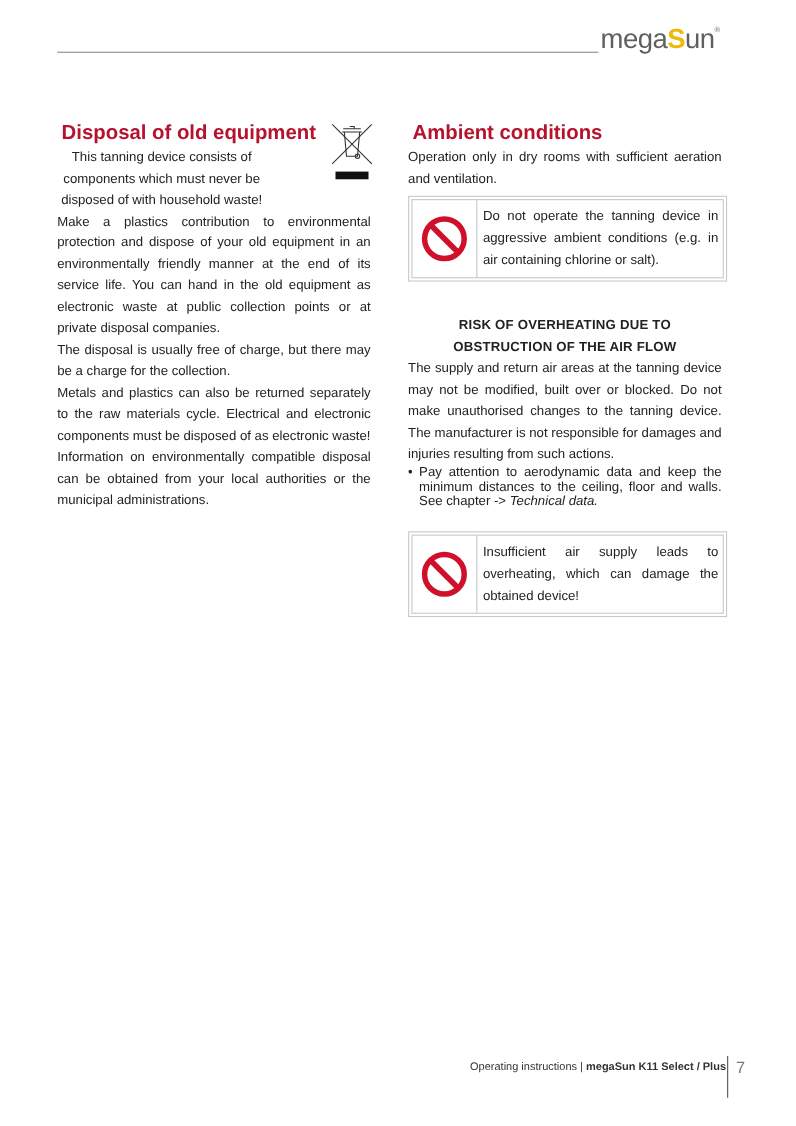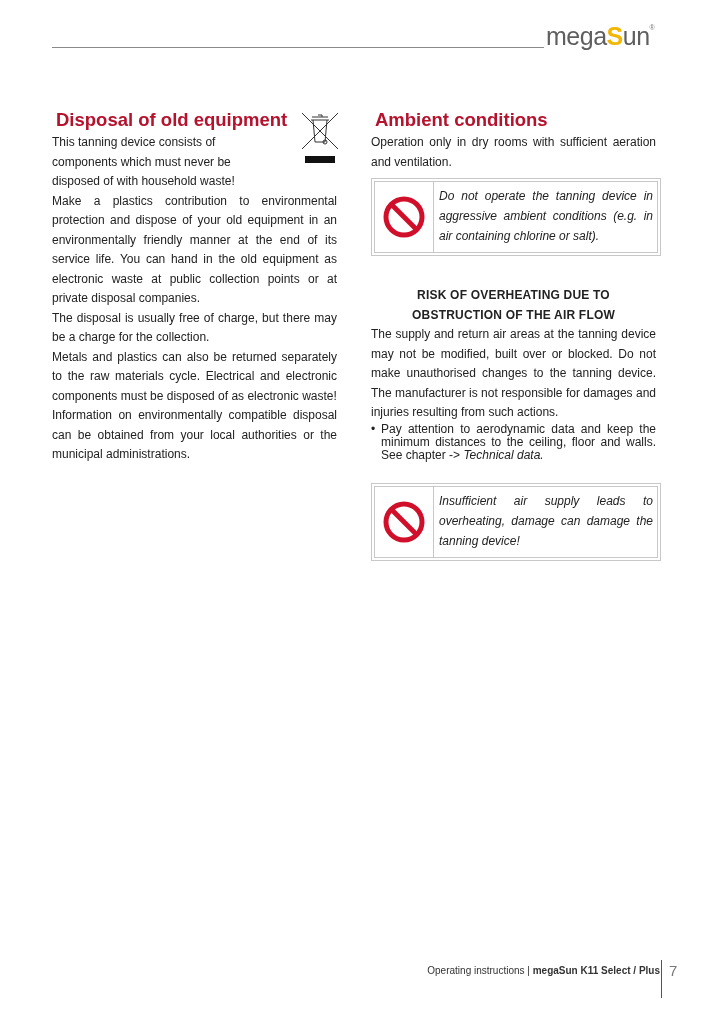--- a/index.html
+++ b/index.html
@@ -9,26 +9,26 @@
   .logo { position: absolute; left: 546px; top: 22px; font-size: 25px; font-weight: normal;
           color: #5f5f5f; letter-spacing: -0.5px; font-family: "Liberation Sans", sans-serif; }
   .logo .s { color: #f2b705; font-weight: bold; }
   .logo .reg { font-size: 7px; vertical-align: top; position: relative; top: 2px; color: #777; }
 
   .col { position: absolute; top: 108px; width: 285px; }
   .col-left { left: 52px; }
   .col-right { left: 371px; }
   h2 { margin: 0 0 1px 4px; font-size: 18.5px; font-weight: bold; color: #b5122d; line-height: 24px; }
   p { margin: 0; font-size: 12px; line-height: 19.5px; text-align: justify; color: #222; }
-  .p-left-intro { width: 190px; text-align: left; }
+  .p-left-intro { width: 190px; text-align: center; }
 
   .weee { position: absolute; left: 300px; top: 111px; width: 40px; height: 56px; }
 
   .warn-box { position: relative; width: 284px; border: 1px solid #c8c8c8; padding: 2px; margin-top: 6px; }
-  .warn-inner { display: flex; border: 1px solid #c8c8c8; font-style: italic; }
+  .warn-inner { display: flex; border: 1px solid #c8c8c8; }
   .warn-icon-cell { width: 58px; border-right: 1px solid #c8c8c8; display: flex; align-items: center; justify-content: center; }
   .warn-text-cell { flex: 1; padding: 4px 4px 6px 5px; }
   .warn-text-cell p { font-size: 12px; line-height: 20px; }
 
   h3 { margin: 30px 0 0 0; font-size: 12px; font-weight: bold; line-height: 19.5px; color: #222; letter-spacing: 0.2px; text-align: center; }
   ul { margin: 0; padding: 0; list-style: none; }
   li { position: relative; padding-left: 10px; font-size: 12px; line-height: 13px; text-align: justify; }
   li::before { content: "•"; position: absolute; left: 0; top: 0; }
   .ital { font-style: italic; }
 
@@ -89,21 +89,21 @@
 
   <div class="warn-box" style="margin-top:21px;">
     <div class="warn-inner">
       <div class="warn-icon-cell">
         <svg width="44" height="44" viewBox="0 0 44 44">
           <circle cx="22" cy="22" r="18" fill="#fff" stroke="#d0102a" stroke-width="5"></circle>
           <line x1="9.5" y1="9.5" x2="34.5" y2="34.5" stroke="#d0102a" stroke-width="5"></line>
         </svg>
       </div>
       <div class="warn-text-cell">
-        <p>Insufficient air supply leads to overheating, damage can damage the tanning device!</p>
+        <p>Insufficient air supply leads to overheating, which can damage the obtained device!</p>
       </div>
     </div>
   </div>
 </div>
 
 <div class="footer"><span>Operating instructions | </span><b>megaSun K11 Select / Plus</b></div>
 <div class="footer-line"></div>
 <div class="page-num">7</div>
 
 </body></html>

